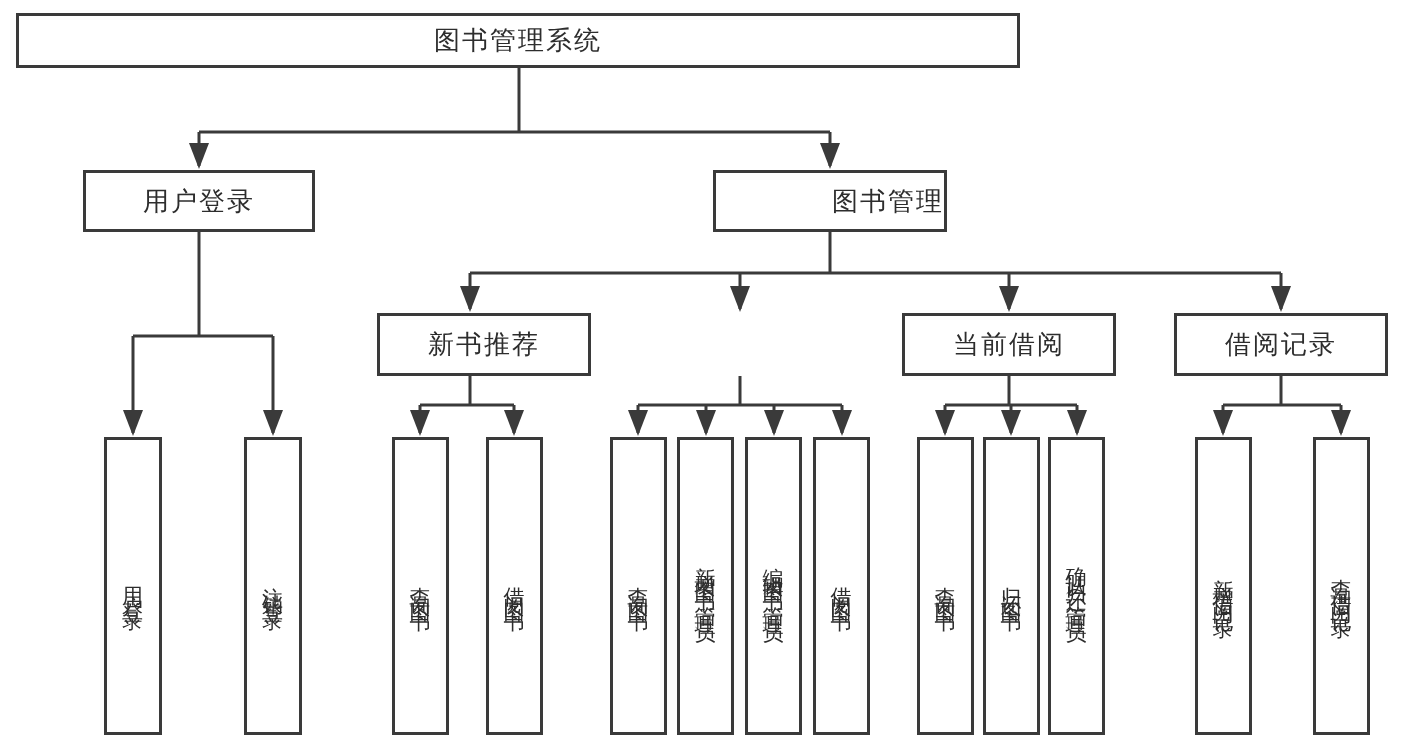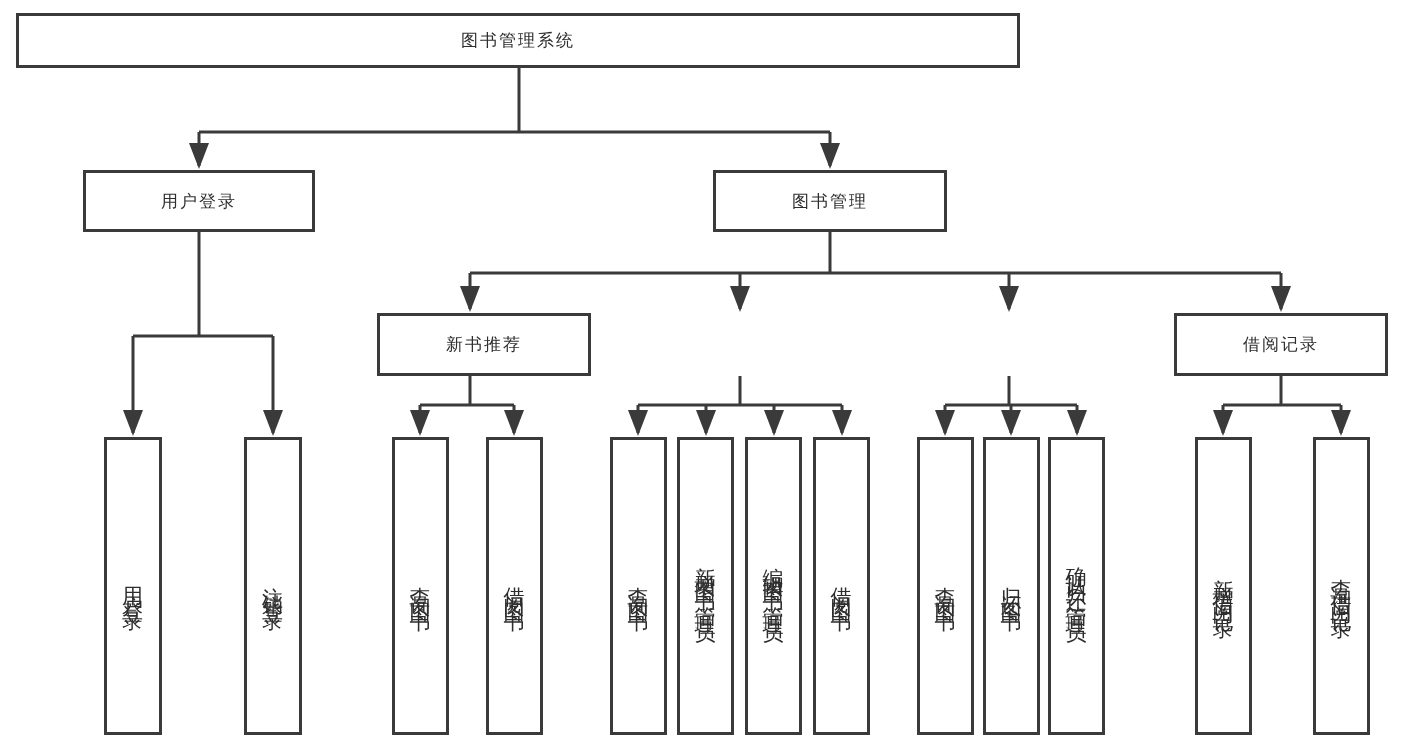--- a/index.html
+++ b/index.html
@@ -38,21 +38,21 @@
   .box {
     position: absolute;
     border: 3px solid var(--line);
     background: var(--background);
     display: flex;
     align-items: center;
     justify-content: center;
     color: var(--text);
   }
   .hbox span {
-    font-size: 17px;
+    font-size: 26px;
     letter-spacing: 2px;
     white-space: nowrap;
   }
   .vbox span {
     writing-mode: vertical-rl;
     text-orientation: mixed;
     font-size: 21px;
     letter-spacing: 8px;
     line-height: 1;
     white-space: nowrap;
@@ -123,26 +123,29 @@
     </g>
   </svg>
 
   <div class="box hbox" style="left:16px; top:13px; width:1004px; height:55px;">
     <span>图书管理系统</span>
   </div>
 
   <div class="box hbox" style="left:83px; top:170px; width:232px; height:62px;">
     <span>用户登录</span>
   </div>
-  <div class="box hbox" style="left:713px; top:170px; width:234px; height:62px;">
+  <div class="box hbox" style="left:713px; top:170px; width:234px; height:62px;justify-content:flex-end;">
     <span>图书管理</span>
   </div>
 
   <div class="box hbox" style="left:363px; top:313px; width:214px; height:63px;margin-left:14px;">
     <span>新书推荐</span>
+  </div>
+  <div class="box hbox" style="left:902px; top:313px; width:214px; height:63px;">
+    <span>当前借阅</span>
   </div>
   <div class="box hbox" style="left:1174px; top:313px; width:214px; height:63px;">
     <span>借阅记录</span>
   </div>
 
   <div class="box vbox" style="left:104px; top:437px; width:58px; height:298px;">
     <span>用户登录</span>
   </div>
   <div class="box vbox" style="left:244px; top:437px; width:58px; height:298px;">
     <span>注销登录</span>

